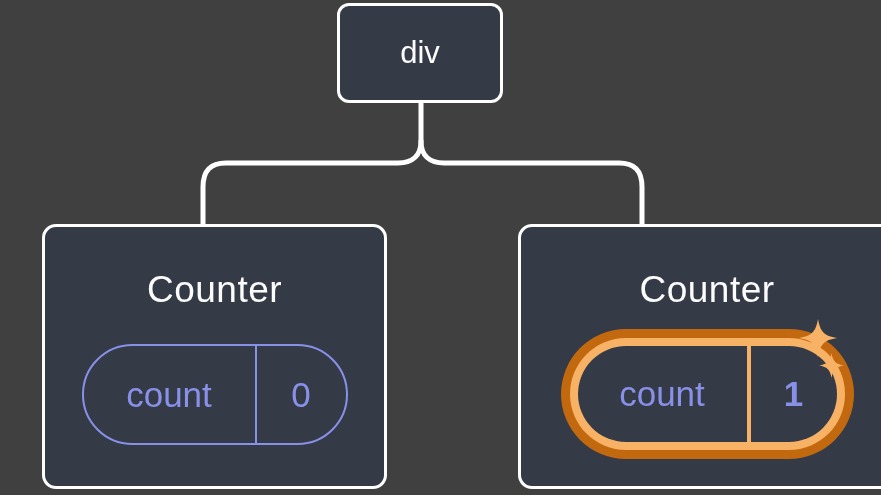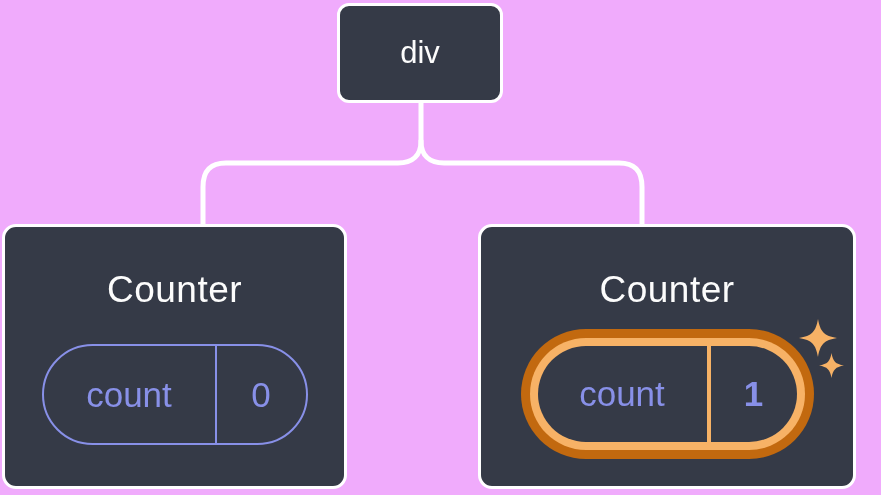--- a/index.html
+++ b/index.html
@@ -4,21 +4,21 @@
 <style>
   html, body { margin: 0; padding: 0; }
   body {
     font-family: "Liberation Sans", "DejaVu Sans", sans-serif;
     background: #4c6570;
   }
   .canvas {
     position: relative;
     width: 881px;
     height: 495px;
-    background: #f0abfc;
+    background: #404040;
     overflow: hidden;
   }
   .connector-svg {
     position: absolute;
     left: 0; top: 0;
     width: 881px; height: 495px;
     pointer-events: none;
   }
   
   .root-node {
@@ -38,20 +38,21 @@
   .card {
     position: absolute;
     top: 224px;
     height: 259px;
     background: #353a47;
     border: 3px solid #ffffff;
     border-radius: 14px;
     display: flex;
     flex-direction: column;
     align-items: center;
+    margin-left: 40px;
   }
   .card.left  { left: 2px;  width: 339px; }
   .card.right { left: 478px; width: 372px; }
   .card-title {
     margin-top: 44px;
     font-size: 37px;
     color: #fcfcfc;
     letter-spacing: 0.5px;
     line-height: 1;
   }

